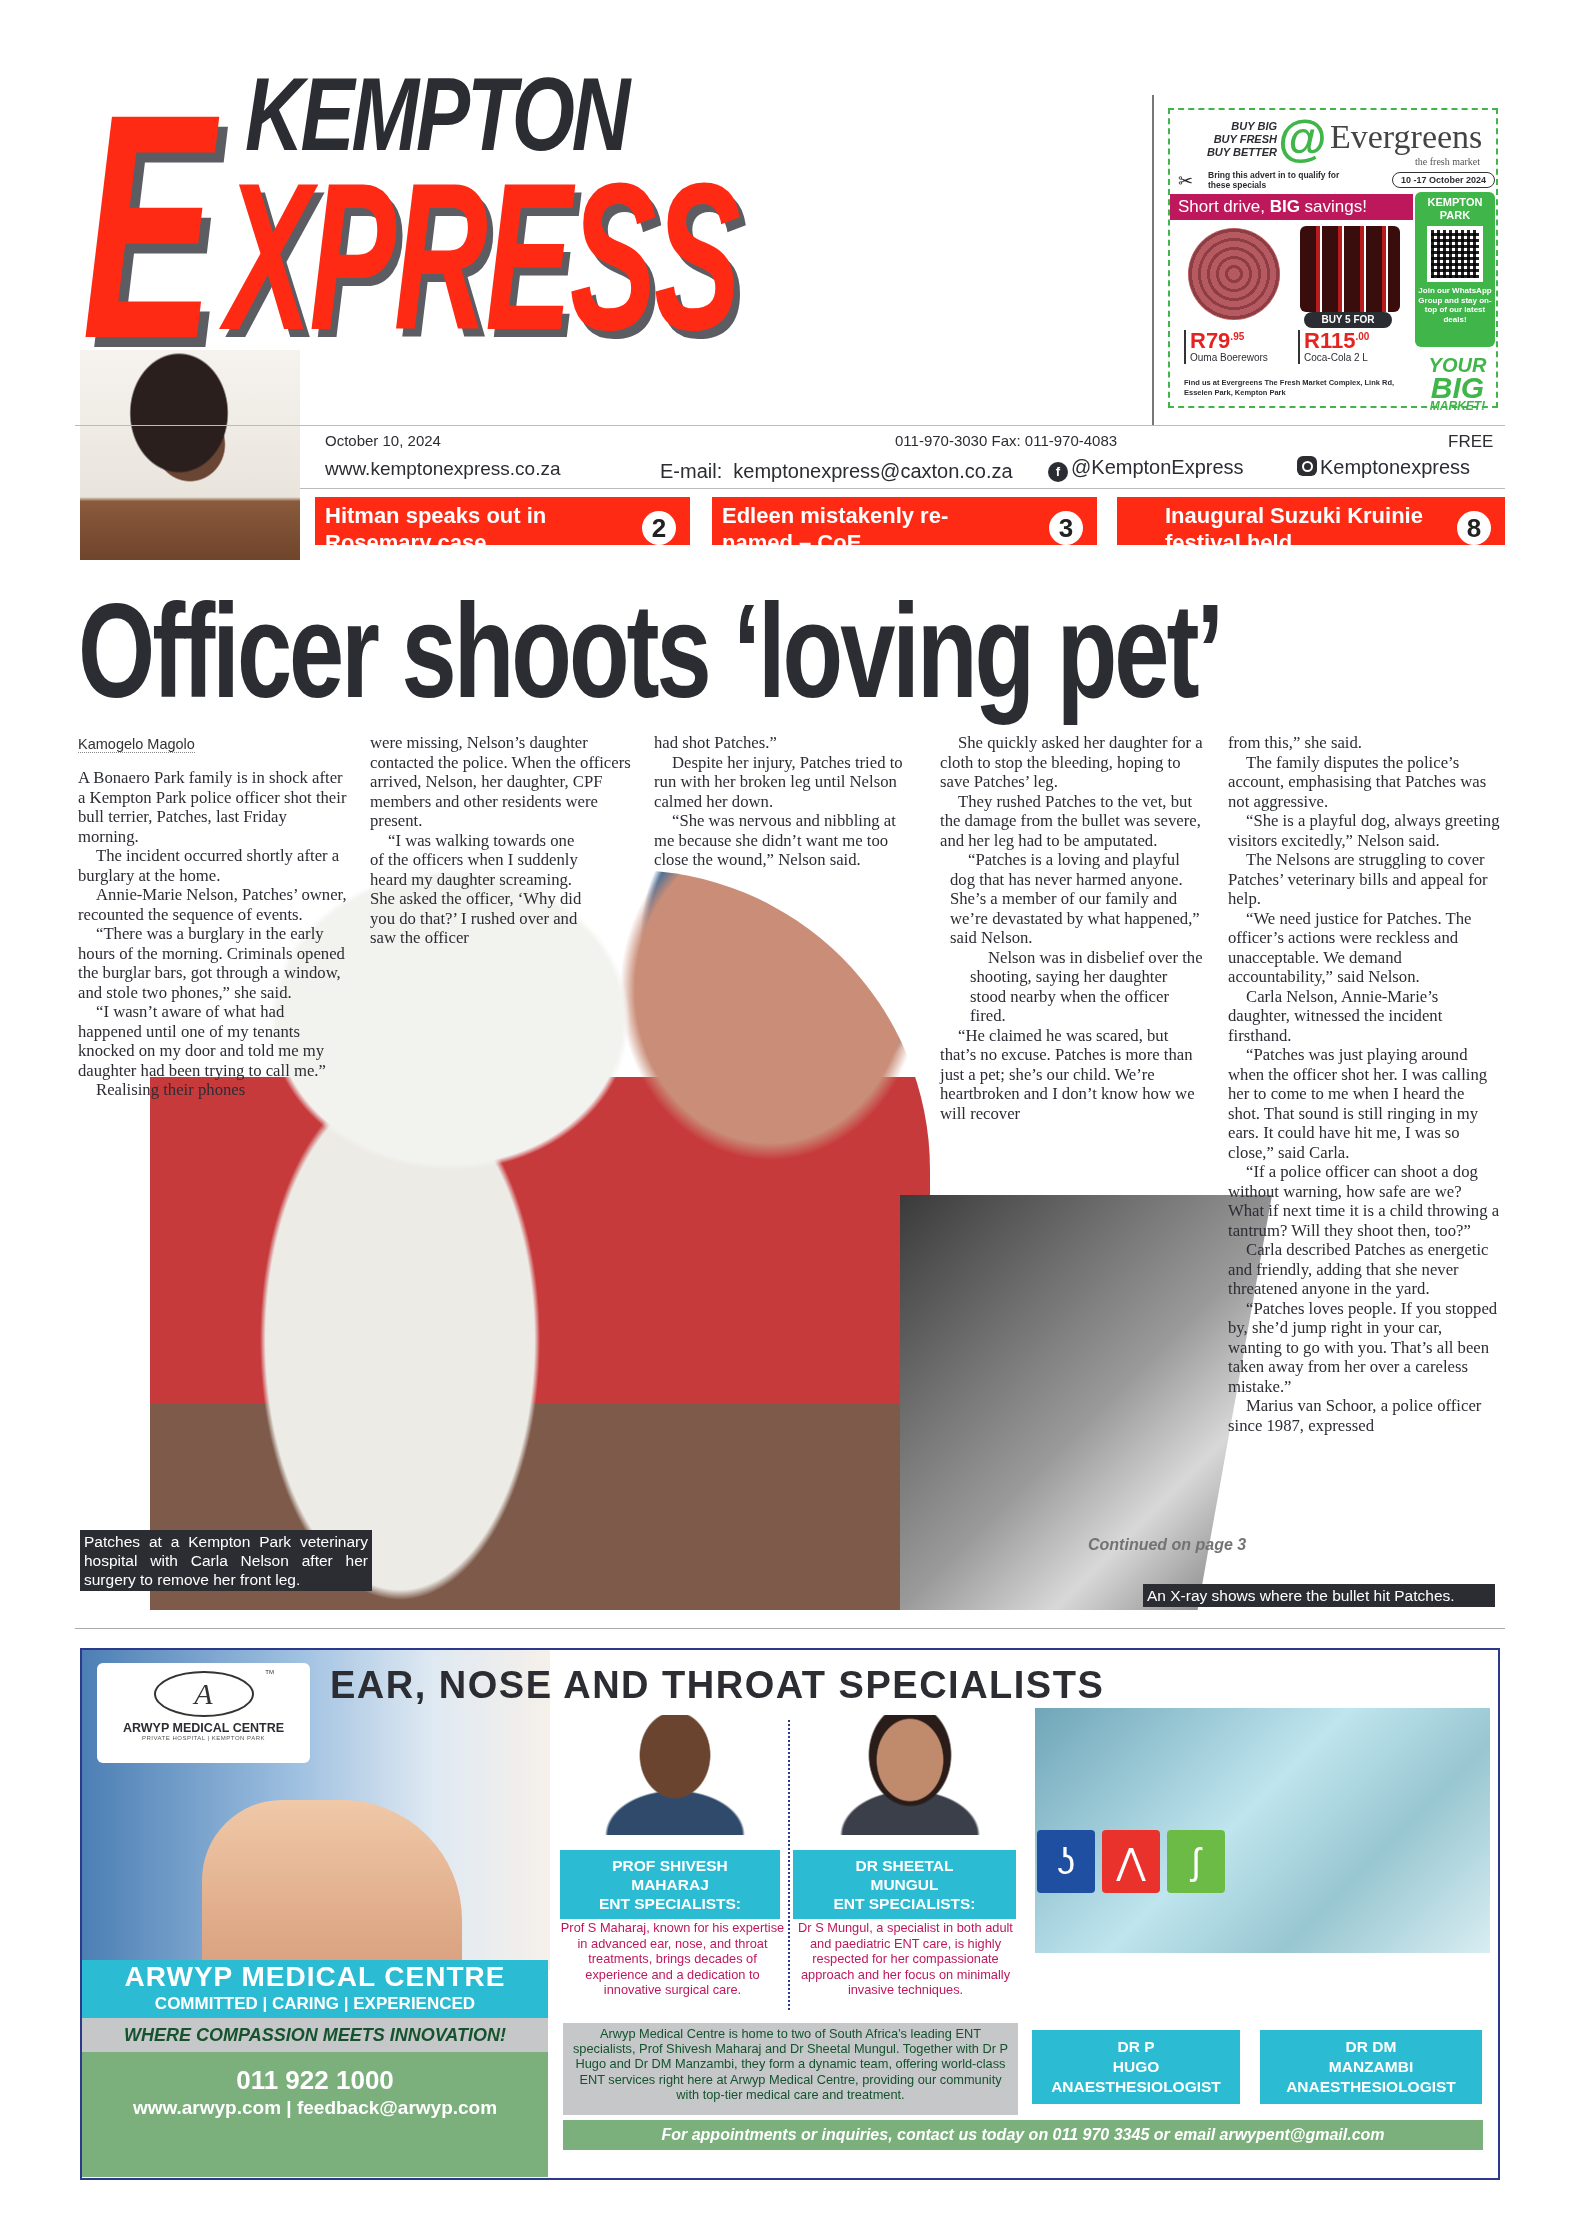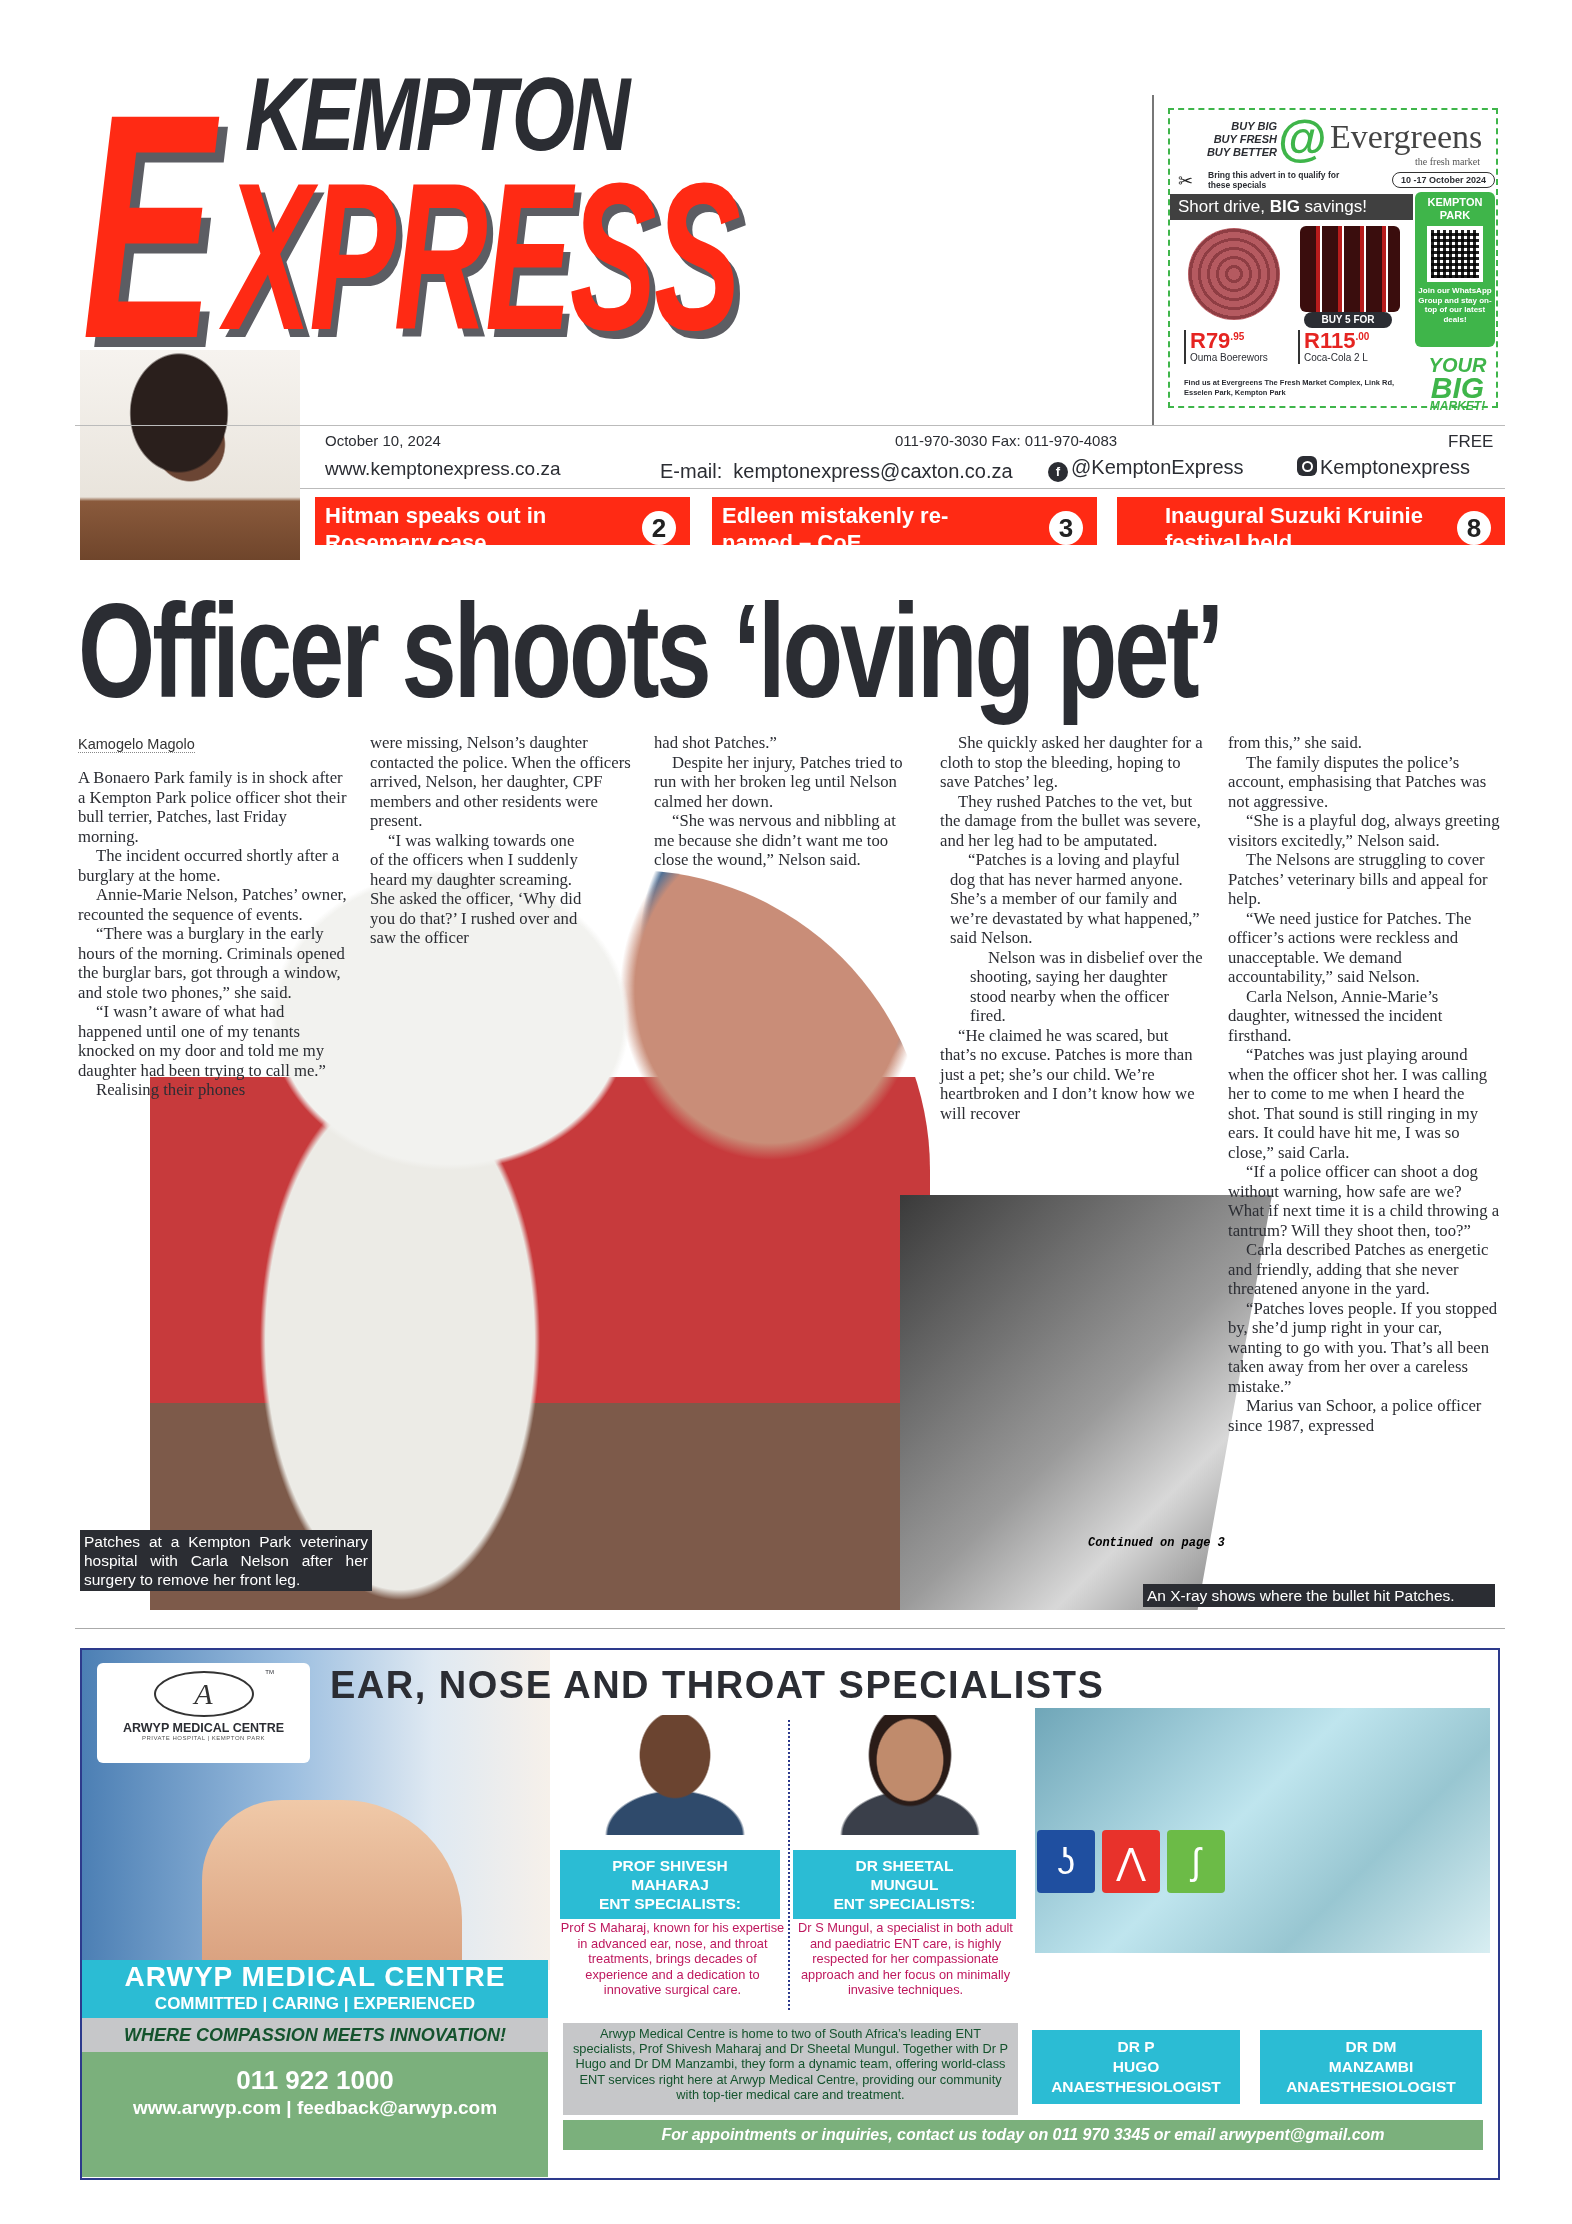--- a/index.html
+++ b/index.html
@@ -13,21 +13,21 @@
   
   .evg-wrap { left: 1152px; top: 95px; width: 354px; height: 330px; border-left: 2px solid #777; }
   .evg { left: 1168px; top: 108px; width: 330px; height: 300px; border: 2px dashed #3fb54a; background: #fff; }
   .evg .slogan { position: absolute; left: 12px; top: 10px; font-weight: 900; font-style: italic; font-size: 11px; line-height: 13px; text-align: right; width: 95px; color: #2b2d33; }
   .evg .at { position: absolute; left: 108px; top: 4px; font-size: 50px; font-weight: 900; color: #3fb54a; line-height: 1; }
   .evg .brand { position: absolute; left: 160px; top: 10px; font-family: "Liberation Serif", serif; font-size: 34px; color: #444; line-height: 1; }
   .evg .brand-sub { position: absolute; left: 245px; top: 46px; font-family: "Liberation Serif", serif; font-size: 10px; color: #555; }
   .evg .bring { position: absolute; left: 8px; top: 60px; font-size: 8.5px; font-weight: 700; line-height: 10px; width: 180px; padding-left: 30px; }
   .evg .scissors { position: absolute; left: 8px; top: 60px; font-size: 18px; color:#222; }
   .evg .dates { position: absolute; left: 222px; top: 62px; border: 1.5px solid #333; border-radius: 12px; font-size: 9px; font-weight: 700; padding: 2px 8px; }
-  .evg .bar { position: absolute; left: 0; top: 84px; width: 243px; height: 26px; background: #404040; color: #fff; font-size: 17px; padding-left: 8px; line-height: 26px; }
+  .evg .bar { position: absolute; left: 0; top: 84px; width: 243px; height: 26px; background: #be185d; color: #fff; font-size: 17px; padding-left: 8px; line-height: 26px; }
   .evg .kp { position: absolute; left: 245px; top: 82px; width: 80px; height: 155px; background: #3fb54a; border-radius: 6px; color: #fff; text-align: center; font-weight: 700; }
   .evg .kp .t { font-size: 11px; line-height: 13px; margin-top: 4px; }
   .evg .kp .qr { width: 56px; height: 56px; margin: 4px auto; background: #fff; border: 4px solid #fff; background-image: repeating-linear-gradient(0deg, #222 0 3px, #fff 3px 6px), repeating-linear-gradient(90deg, #222 0 3px, #fff 3px 6px); background-blend-mode: multiply; }
   .evg .kp .j { font-size: 8px; line-height: 9.5px; }
   .evg .boer { position: absolute; left: 18px; top: 118px; width: 92px; height: 92px; border-radius: 50%; background: repeating-radial-gradient(circle, #b55a60 0 6px, #8e3d43 6px 9px); }
   .evg .coke { position: absolute; left: 130px; top: 116px; width: 100px; height: 86px; background: repeating-linear-gradient(90deg, #3a0d0d 0 16px, #b71c1c 16px 20px, transparent 20px 22px); border-radius: 6px; }
   .evg .buy5 { position: absolute; left: 134px; top: 202px; width: 88px; height: 16px; background: #2b2d33; border-radius: 8px; color: #fff; font-size: 10px; font-weight: 900; text-align: center; line-height: 16px; }
   .evg .price1 { position: absolute; left: 14px; top: 220px; border-left: 2px solid #333; padding-left: 4px; }
   .evg .price2 { position: absolute; left: 128px; top: 220px; border-left: 2px solid #333; padding-left: 4px; }
   .evg .pv { font-size: 22px; font-weight: 900; color: #e52421; line-height: 1; }
@@ -60,21 +60,21 @@
 
   .dog-photo { left: 150px; top: 870px; width: 780px; height: 740px; background:
       radial-gradient(ellipse 180px 150px at 300px 150px, #f2f2ef 0 96%, transparent 100%),
       radial-gradient(ellipse 140px 260px at 250px 470px, #ecebe6 0 96%, transparent 100%),
       radial-gradient(ellipse 150px 170px at 620px 120px, #c98d78 0 90%, transparent 100%),
       radial-gradient(ellipse 150px 160px at 640px 70px, #4a6f97 0 95%, transparent 100%),
       linear-gradient(180deg, transparent 0 28%, #c73a3c 28% 72%, #7d5a4a 72%);
       border-radius: 200px 300px 0 0; }
   .xray { left: 900px; top: 1195px; width: 620px; height: 415px; background: linear-gradient(135deg, #3a3a3a, #9a9a9a 40%, #d8d8d8 55%, #5a5a5a 80%, #2b2b2b); clip-path: polygon(0 0, 100% 0, 100% 0, 60% 0, 48% 100%, 0 100%); }
   .caption { background: #2b2d33; color: #fff; font-size: 15.5px; line-height: 19px; padding: 2px 4px; }
-  .continued { left: 1088px; top: 1536px; font-family: Liberation Mono, monospace; font-weight: 700; font-style: italic; font-size: 12px; color: #000000; }
+  .continued { left: 1088px; top: 1536px; font-family: Liberation Sans, sans-serif; font-weight: 700; font-style: italic; font-size: 16px; color: #737373; }
   .divider { left: 75px; top: 1628px; width: 1430px; border-top: 1.5px solid #aaa; }
 
   
   .ad { left: 80px; top: 1648px; width: 1420px; height: 532px; border: 2px solid #2d3a8c; background: #fff; }
   .ad-title { left: 330px; top: 1664px; font-size: 38px; font-weight: 700; color: #2b2d33; letter-spacing: 1.5px; }
   .hands { left: 82px; top: 1650px; width: 468px; height: 320px; background: linear-gradient(90deg, #4c7fb4 0%, #9dbfe0 45%, #dfe9f2 75%, #f6f0ea 100%); }
   .hands::after { content:""; position:absolute; left:120px; top:150px; width:260px; height:170px; border-radius: 80px 120px 0 0; background: linear-gradient(#f0c9a8, #d9a07e); }
   .logo-card { left: 97px; top: 1663px; width: 213px; height: 100px; background: #fff; border-radius: 6px; text-align: center; }
   .logo-oval { width: 100px; height: 46px; border: 2px solid #333; border-radius: 50%; margin: 8px auto 4px; font-family: "Liberation Serif", serif; font-style: italic; font-size: 30px; line-height: 42px; color: #333; }
   .logo-name { font-size: 12.5px; font-weight: 700; color: #2b2d33; }

